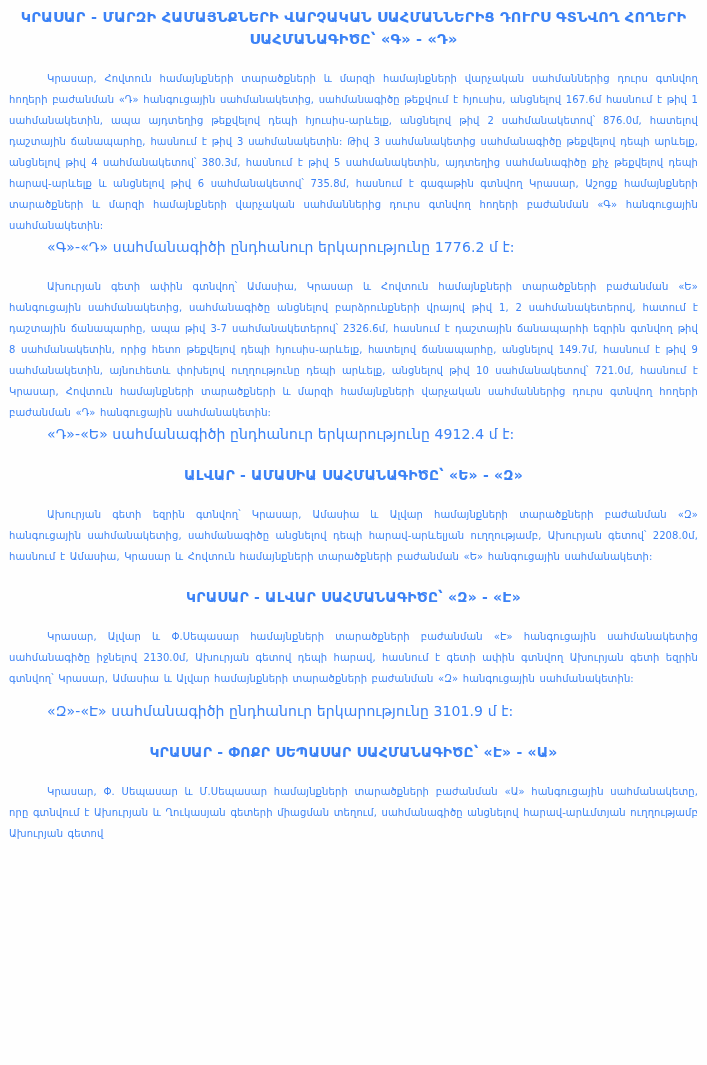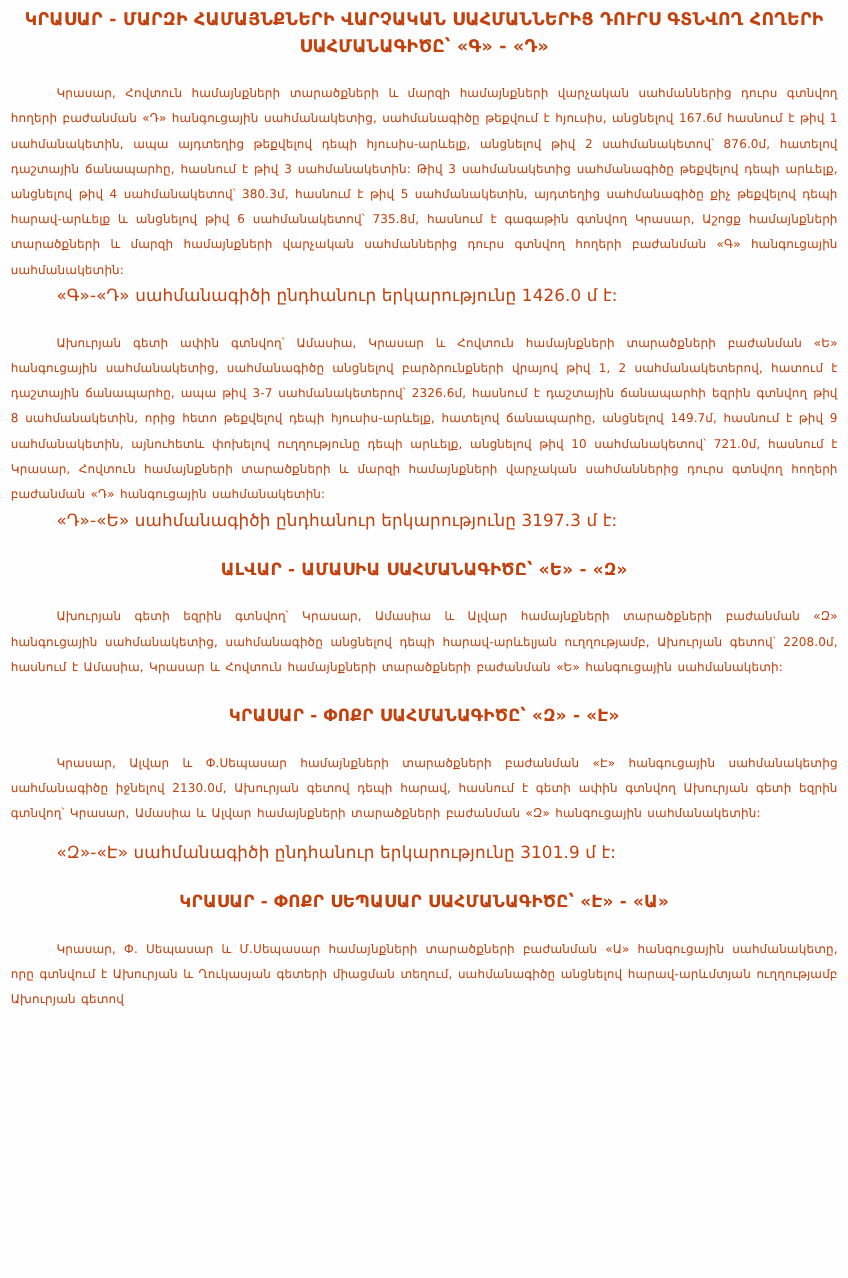--- a/index.html
+++ b/index.html
@@ -8,21 +8,21 @@
     background: #ffffff;
   }
   .page {
     position: relative;
     width: 707px;
     height: 1065px;
     box-sizing: border-box;
     padding: 6px 9px 0 9px;
     overflow: hidden;
     background: #fefefe;
-    color: #c2410c;
+    color: #3b82f6;
     font-family: "DejaVu Sans", "Liberation Sans", sans-serif;
   }
   .title {
     margin: 0;
     font-size: 14.5px;
     line-height: 22px;
     font-weight: bold;
     text-align: center;
     letter-spacing: 0.2px;
   }
@@ -56,35 +56,35 @@
 </style>
 </head>
 <body>
 
 <div class="page">
 
   <h1 class="title">ԿՐԱՍԱՐ - ՄԱՐԶԻ ՀԱՄԱՅՆՔՆԵՐԻ ՎԱՐՉԱԿԱՆ ՍԱՀՄԱՆՆԵՐԻՑ ԴՈՒՐՍ ԳՏՆՎՈՂ ՀՈՂԵՐԻ ՍԱՀՄԱՆԱԳԻԾԸ՝ «Գ» - «Դ»</h1>
 
   <section class="sec">
     <p class="body first-body">Կրասար, Հովտուն համայնքների տարածքների և մարզի համայնքների վարչական սահմաններից դուրս գտնվող հողերի բաժանման «Դ» հանգուցային սահմանակետից, սահմանագիծը թեքվում է հյուսիս, անցնելով 167.6մ հասնում է թիվ 1 սահմանակետին, ապա այդտեղից թեքվելով դեպի հյուսիս-արևելք, անցնելով թիվ 2 սահմանակետով՝ 876.0մ, հատելով դաշտային ճանապարհը, հասնում է թիվ 3 սահմանակետին: Թիվ 3 սահմանակետից սահմանագիծը թեքվելով դեպի արևելք, անցնելով թիվ 4 սահմանակետով՝ 380.3մ, հասնում է թիվ 5 սահմանակետին, այդտեղից սահմանագիծը քիչ թեքվելով դեպի հարավ-արևելք և անցնելով թիվ 6 սահմանակետով՝ 735.8մ, հասնում է գագաթին գտնվող Կրասար, Աշոցք համայնքների տարածքների և մարզի համայնքների վարչական սահմաններից դուրս գտնվող հողերի  բաժանման «Գ» հանգուցային սահմանակետին:</p>
-    <p class="len">«Գ»-«Դ» սահմանագիծի ընդհանուր երկարությունը 1426.0 մ է:</p>
+    <p class="len">«Գ»-«Դ» սահմանագիծի ընդհանուր երկարությունը 1776.2 մ է:</p>
   </section>
 
   <section class="sec">
     <p class="body">Ախուրյան գետի ափին գտնվող՝ Ամասիա, Կրասար և Հովտուն համայնքների տարածքների բաժանման «Ե» հանգուցային սահմանակետից, սահմանագիծը անցնելով բարձրունքների վրայով թիվ 1, 2 սահմանակետերով, հատում է դաշտային ճանապարհը, ապա թիվ 3-7 սահմանակետերով՝ 2326.6մ, հասնում է դաշտային ճանապարհի եզրին գտնվող թիվ 8 սահմանակետին, որից հետո թեքվելով դեպի հյուսիս-արևելք, հատելով ճանապարհը, անցնելով 149.7մ, հասնում է թիվ 9 սահմանակետին, այնուհետև փոխելով ուղղությունը դեպի արևելք, անցնելով թիվ 10 սահմանակետով՝ 721.0մ, հասնում է Կրասար, Հովտուն համայնքների տարածքների և մարզի համայնքների վարչական սահմաններից դուրս գտնվող հողերի բաժանման «Դ» հանգուցային սահմանակետին:</p>
-    <p class="len">«Դ»-«Ե» սահմանագիծի ընդհանուր երկարությունը 3197.3 մ է:</p>
+    <p class="len">«Դ»-«Ե» սահմանագիծի ընդհանուր երկարությունը 4912.4 մ է:</p>
   </section>
 
   <section class="sec">
     <h2 class="heading">ԱԼՎԱՐ - ԱՄԱՍԻԱ ՍԱՀՄԱՆԱԳԻԾԸ՝ «Ե» - «Զ»</h2>
     <p class="body">Ախուրյան գետի եզրին գտնվող՝ Կրասար, Ամասիա և Ալվար համայնքների տարածքների բաժանման «Զ» հանգուցային սահմանակետից, սահմանագիծը անցնելով դեպի հարավ-արևելյան ուղղությամբ, Ախուրյան գետով՝ 2208.0մ, հասնում է Ամասիա, Կրասար և Հովտուն համայնքների տարածքների բաժանման  «Ե» հանգուցային սահմանակետի:</p>
   </section>
 
   <section class="sec">
-    <h2 class="heading">ԿՐԱՍԱՐ - ՓՈՔՐ ՍԱՀՄԱՆԱԳԻԾԸ՝ «Զ» - «Է»</h2>
+    <h2 class="heading">ԿՐԱՍԱՐ - ԱԼՎԱՐ ՍԱՀՄԱՆԱԳԻԾԸ՝ «Զ» - «Է»</h2>
     <p class="body">Կրասար, Ալվար և Փ.Սեպասար համայնքների տարածքների բաժանման «Է» հանգուցային սահմանակետից սահմանագիծը իջնելով 2130.0մ, Ախուրյան գետով դեպի հարավ, հասնում է գետի ափին գտնվող Ախուրյան գետի եզրին գտնվող՝ Կրասար, Ամասիա և Ալվար համայնքների տարածքների բաժանման «Զ» հանգուցային սահմանակետին:</p>
     <p class="len len-spaced">«Զ»-«Է» սահմանագիծի ընդհանուր երկարությունը 3101.9 մ է:</p>
   </section>
 
   <section class="sec">
     <h2 class="heading">ԿՐԱՍԱՐ - ՓՈՔՐ ՍԵՊԱՍԱՐ ՍԱՀՄԱՆԱԳԻԾԸ՝ «Է» - «Ա»</h2>
     <p class="body">Կրասար, Փ. Սեպասար և Մ.Սեպասար համայնքների տարածքների բաժանման «Ա» հանգուցային սահմանակետը, որը գտնվում է Ախուրյան և Ղուկասյան գետերի միացման տեղում, սահմանագիծը անցնելով հարավ-արևմտյան ուղղությամբ Ախուրյան գետով</p>
   </section>
 
 </div>

